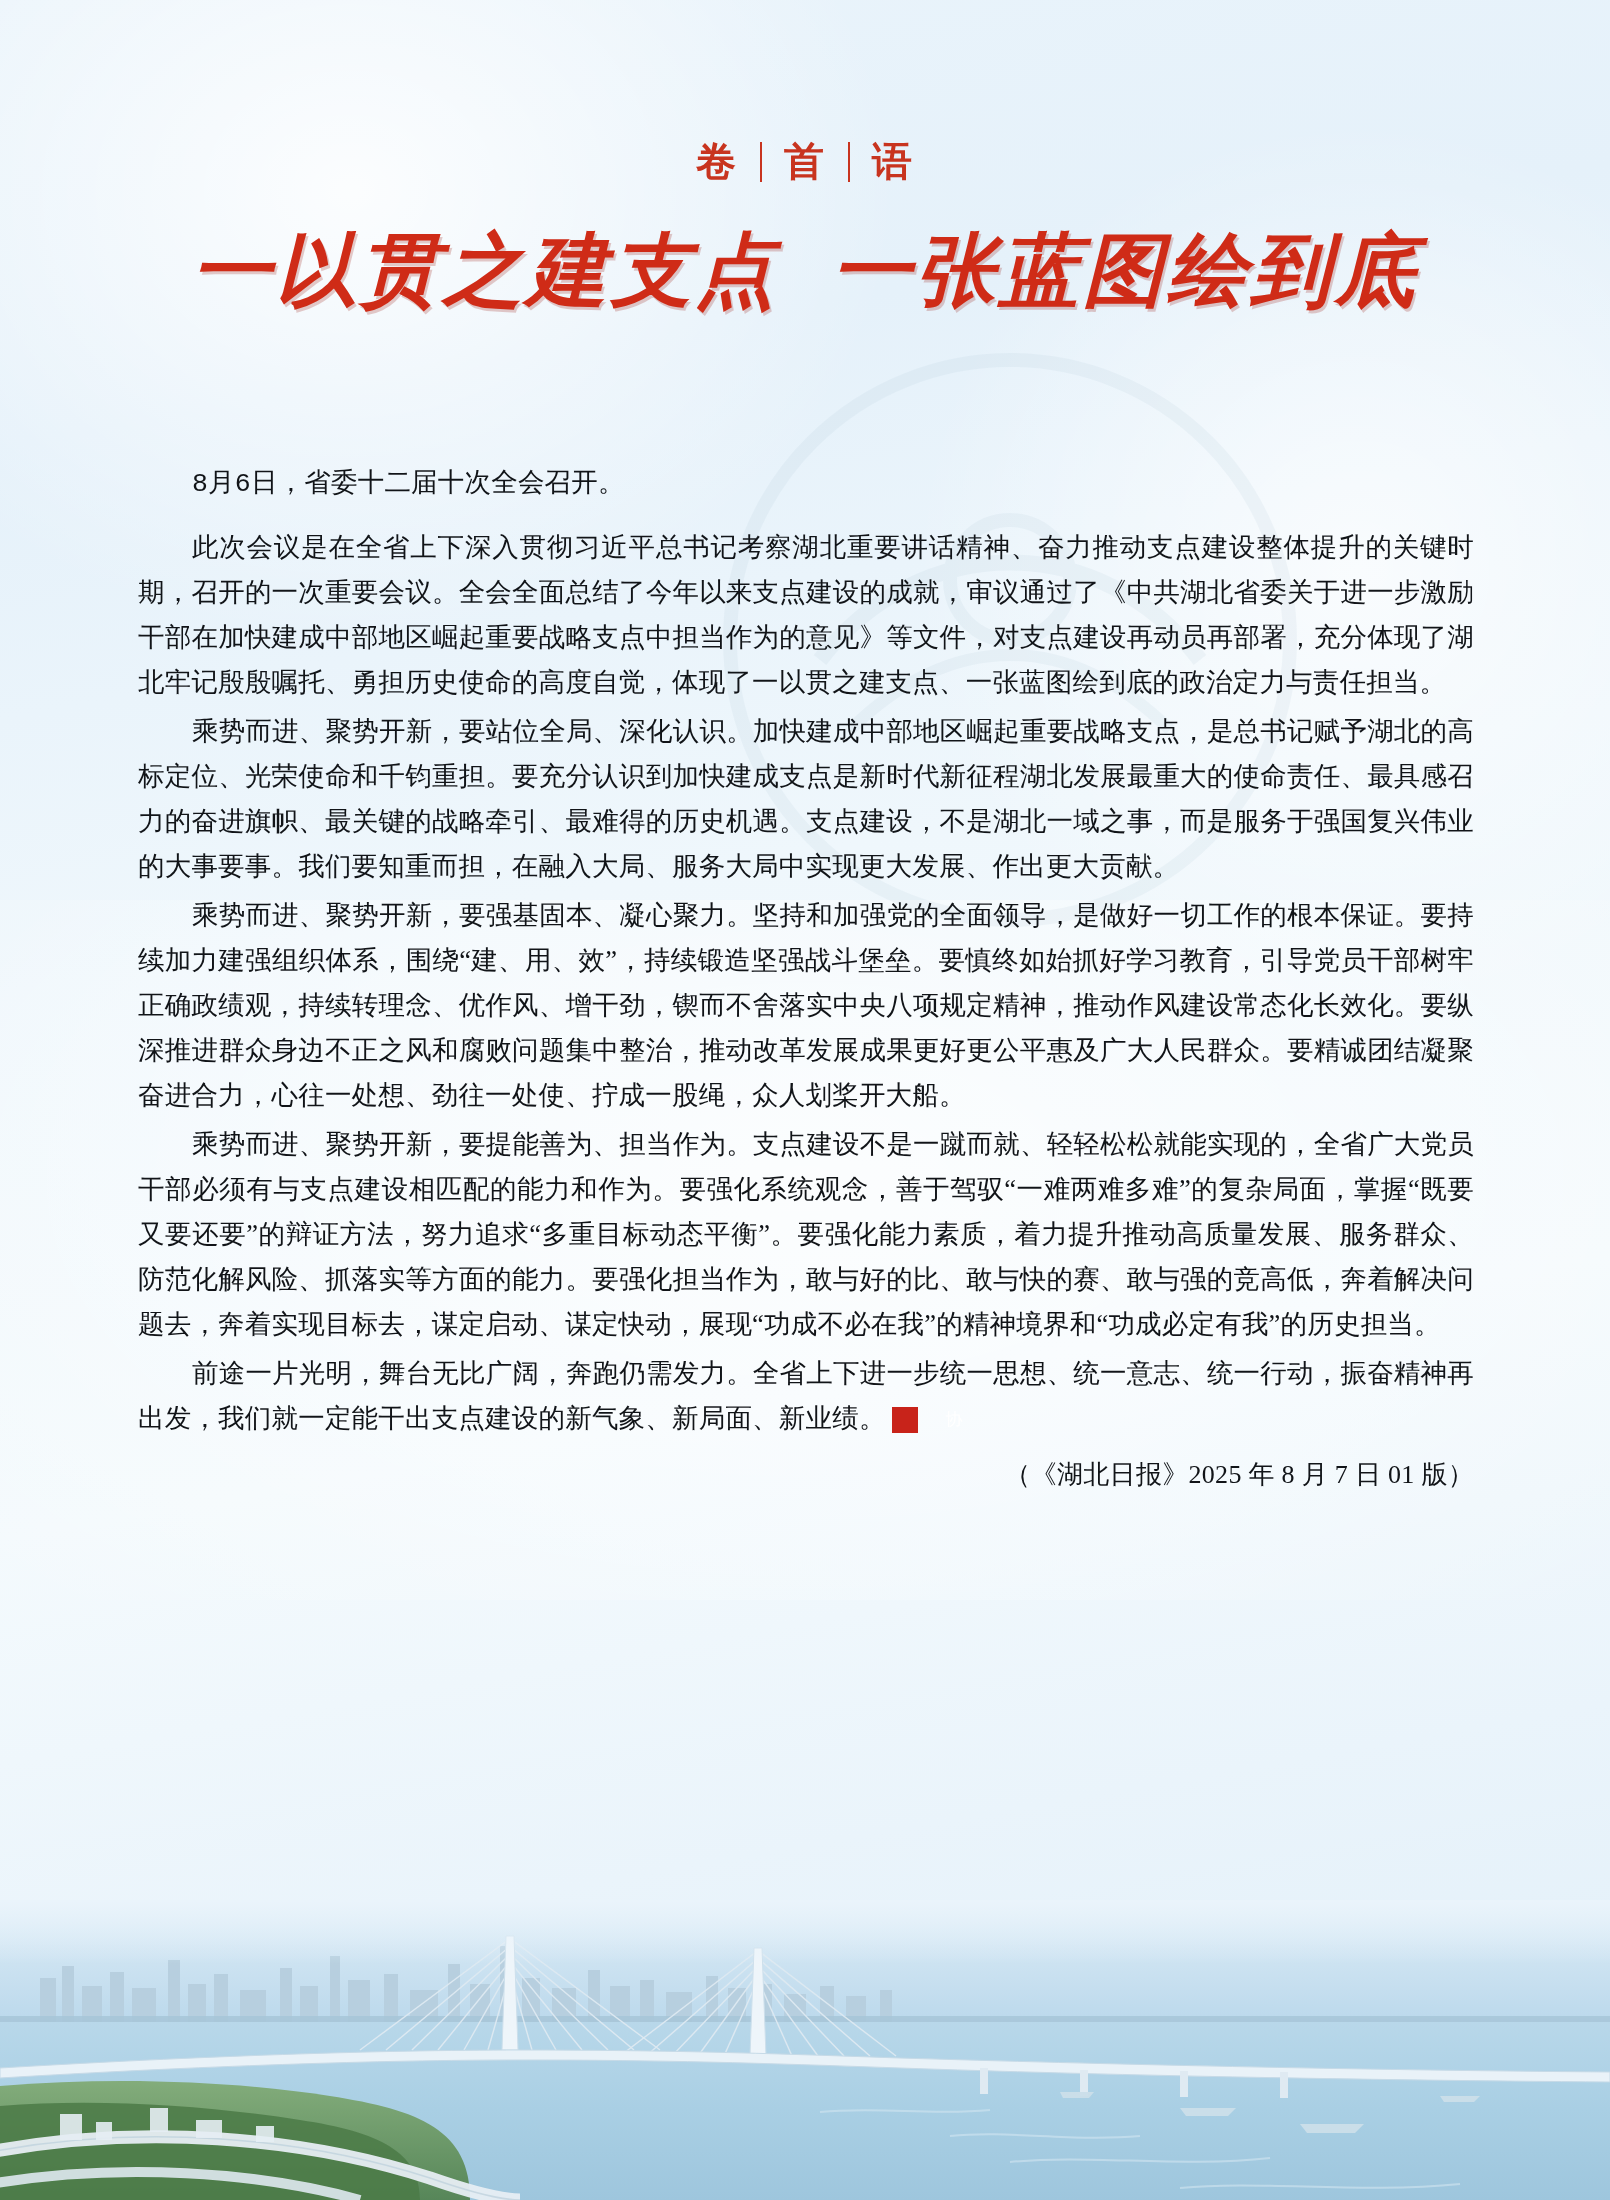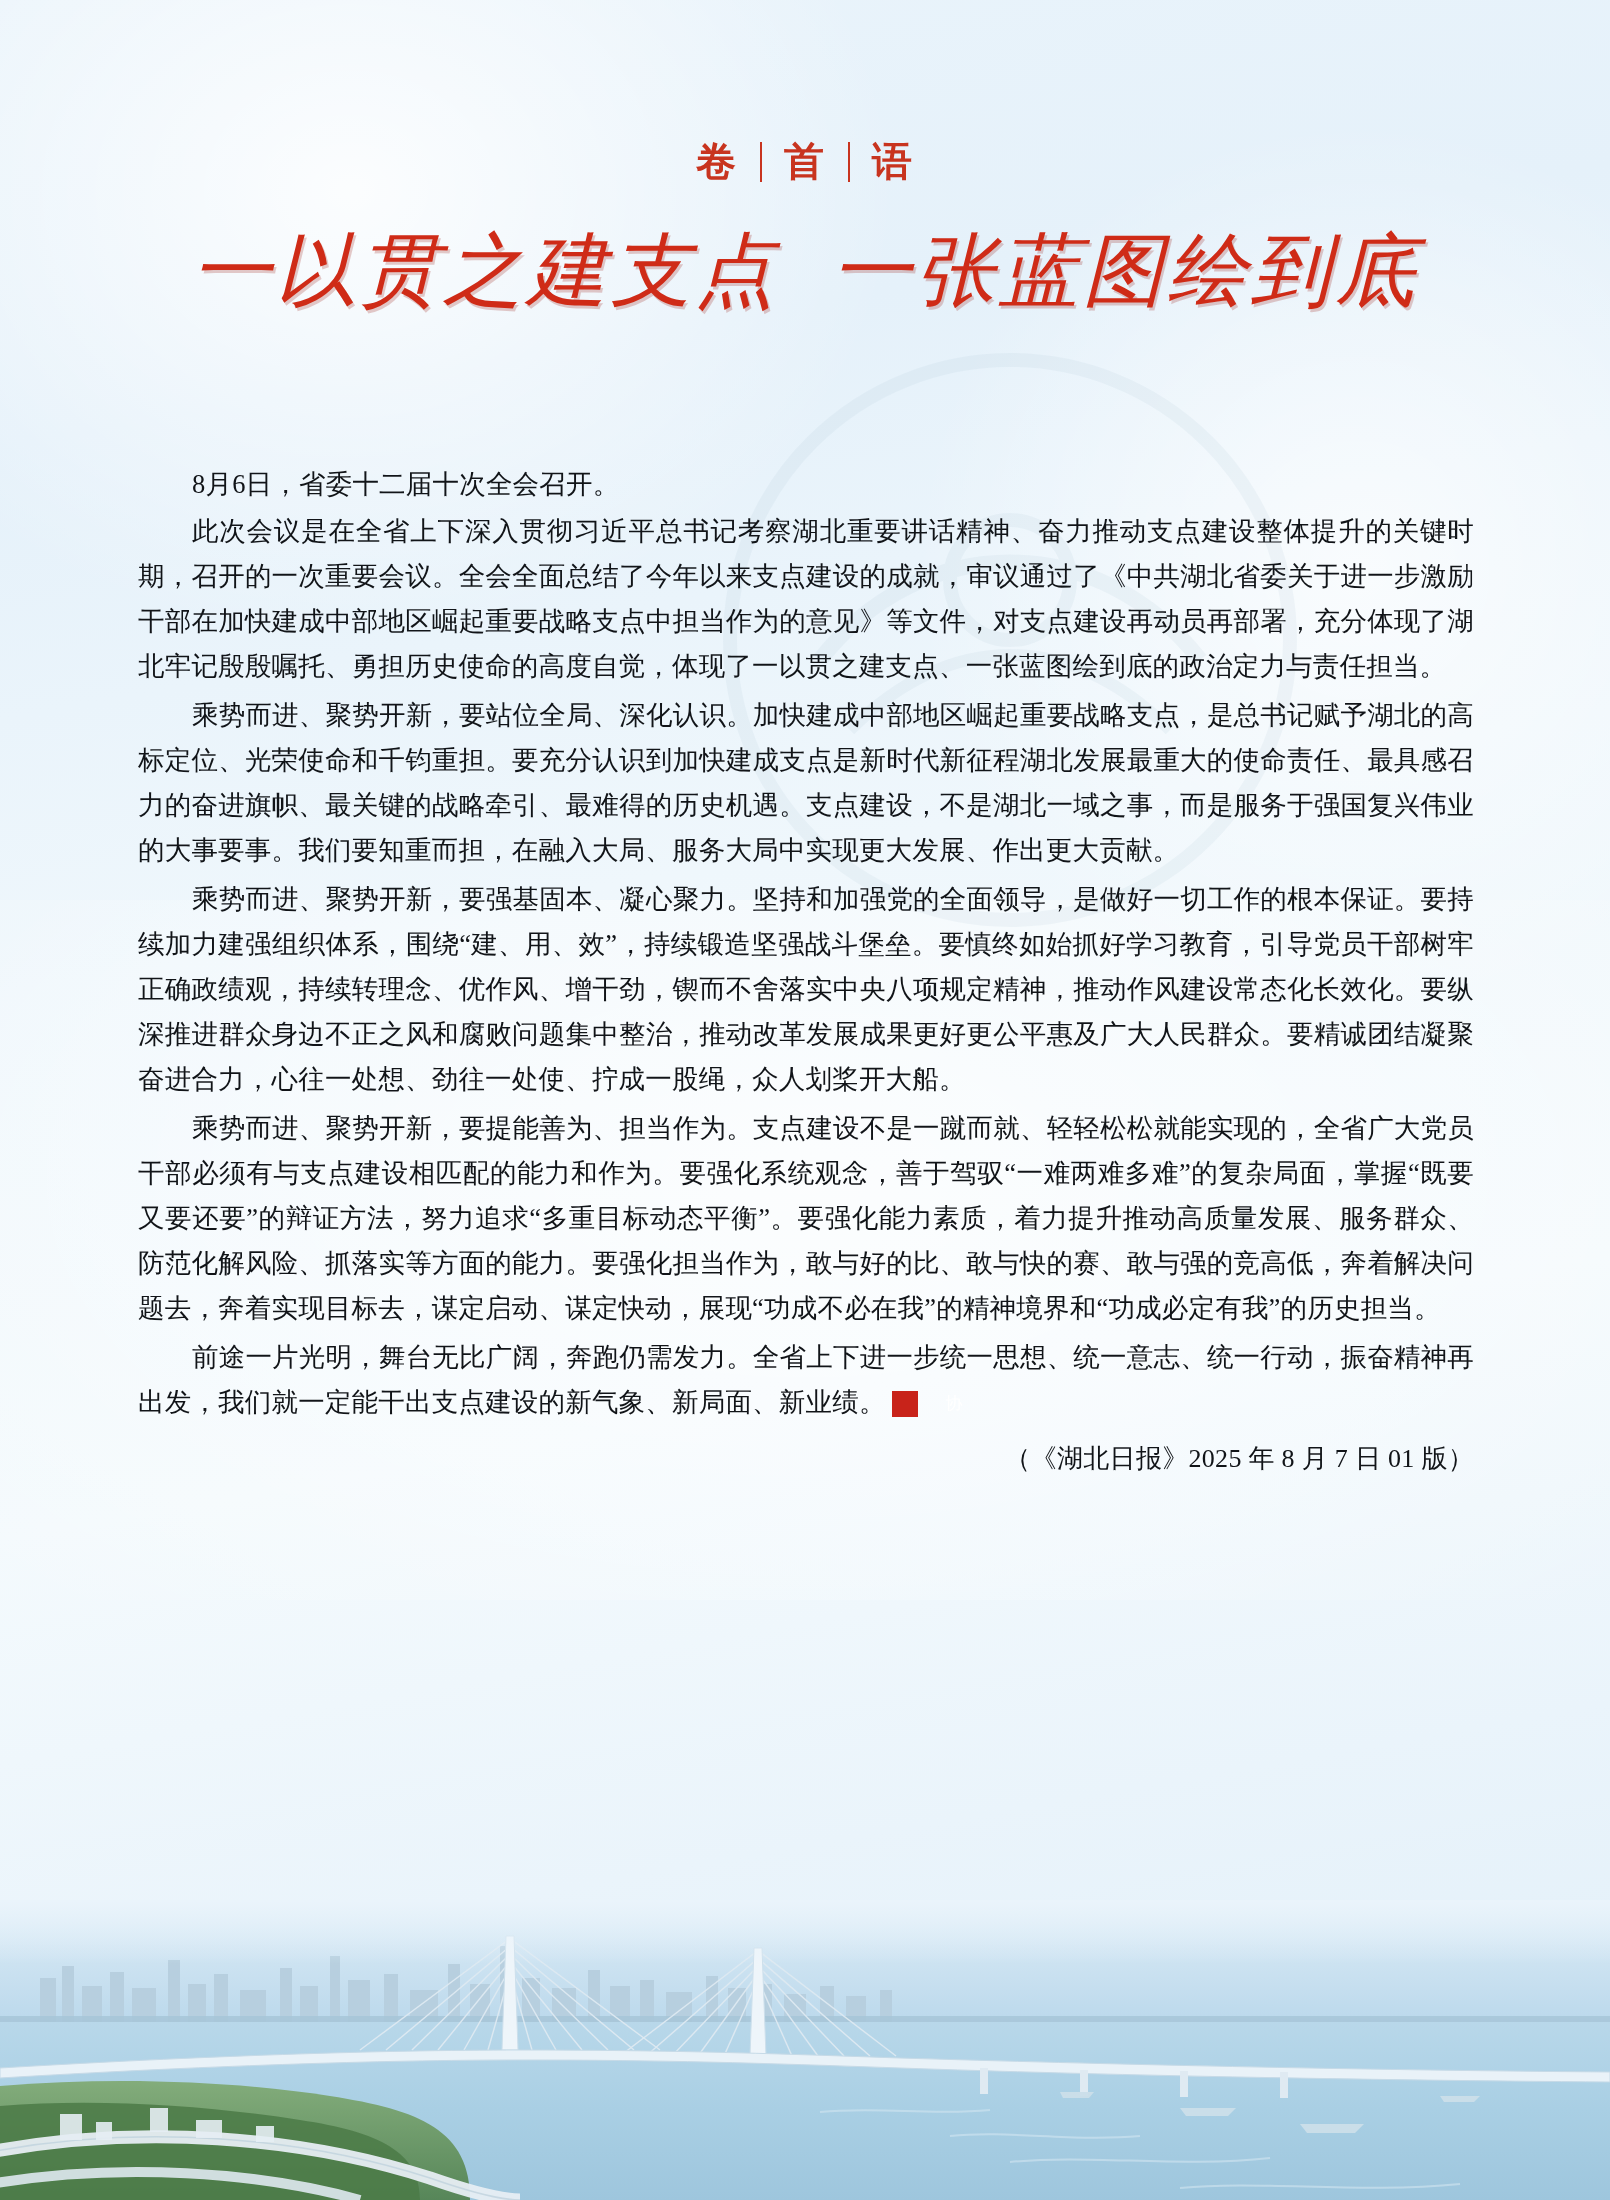--- a/index.html
+++ b/index.html
@@ -80,21 +80,21 @@
     vertical-align: -7px;
   }
 
   .main-title {
     position: absolute;
     top: 218px;
     left: 0;
     width: 1610px;
     text-align: center;
     font-family: "Liberation Serif", serif;
-    font-weight: normal;
+    font-weight: bold;
     font-style: italic;
     font-size: 80px;
     letter-spacing: 4px;
     color: #cf2b17;
     text-shadow: 2px 3px 0 rgba(150, 20, 10, 0.22);
     white-space: nowrap;
   }
   .main-title .gap {
     display: inline-block;
     width: 52px;
@@ -112,21 +112,22 @@
     font-family: "Liberation Serif", "DejaVu Serif", serif;
     font-size: 26.5px;
     line-height: 45px;
     color: #111418;
     text-align: justify;
     text-justify: inter-ideograph;
     text-indent: 54px;
     letter-spacing: 0.2px;
   }
   .article p.first {
-    margin-bottom: 2px;
+    margin-bottom: 18px;
+    font-family: Liberation Mono, monospace;
   }
 
   .end-mark {
     display: inline-block;
     width: 26px;
     height: 26px;
     background: #c8231a;
     color: #fff;
     font-size: 17px;
     line-height: 26px;

